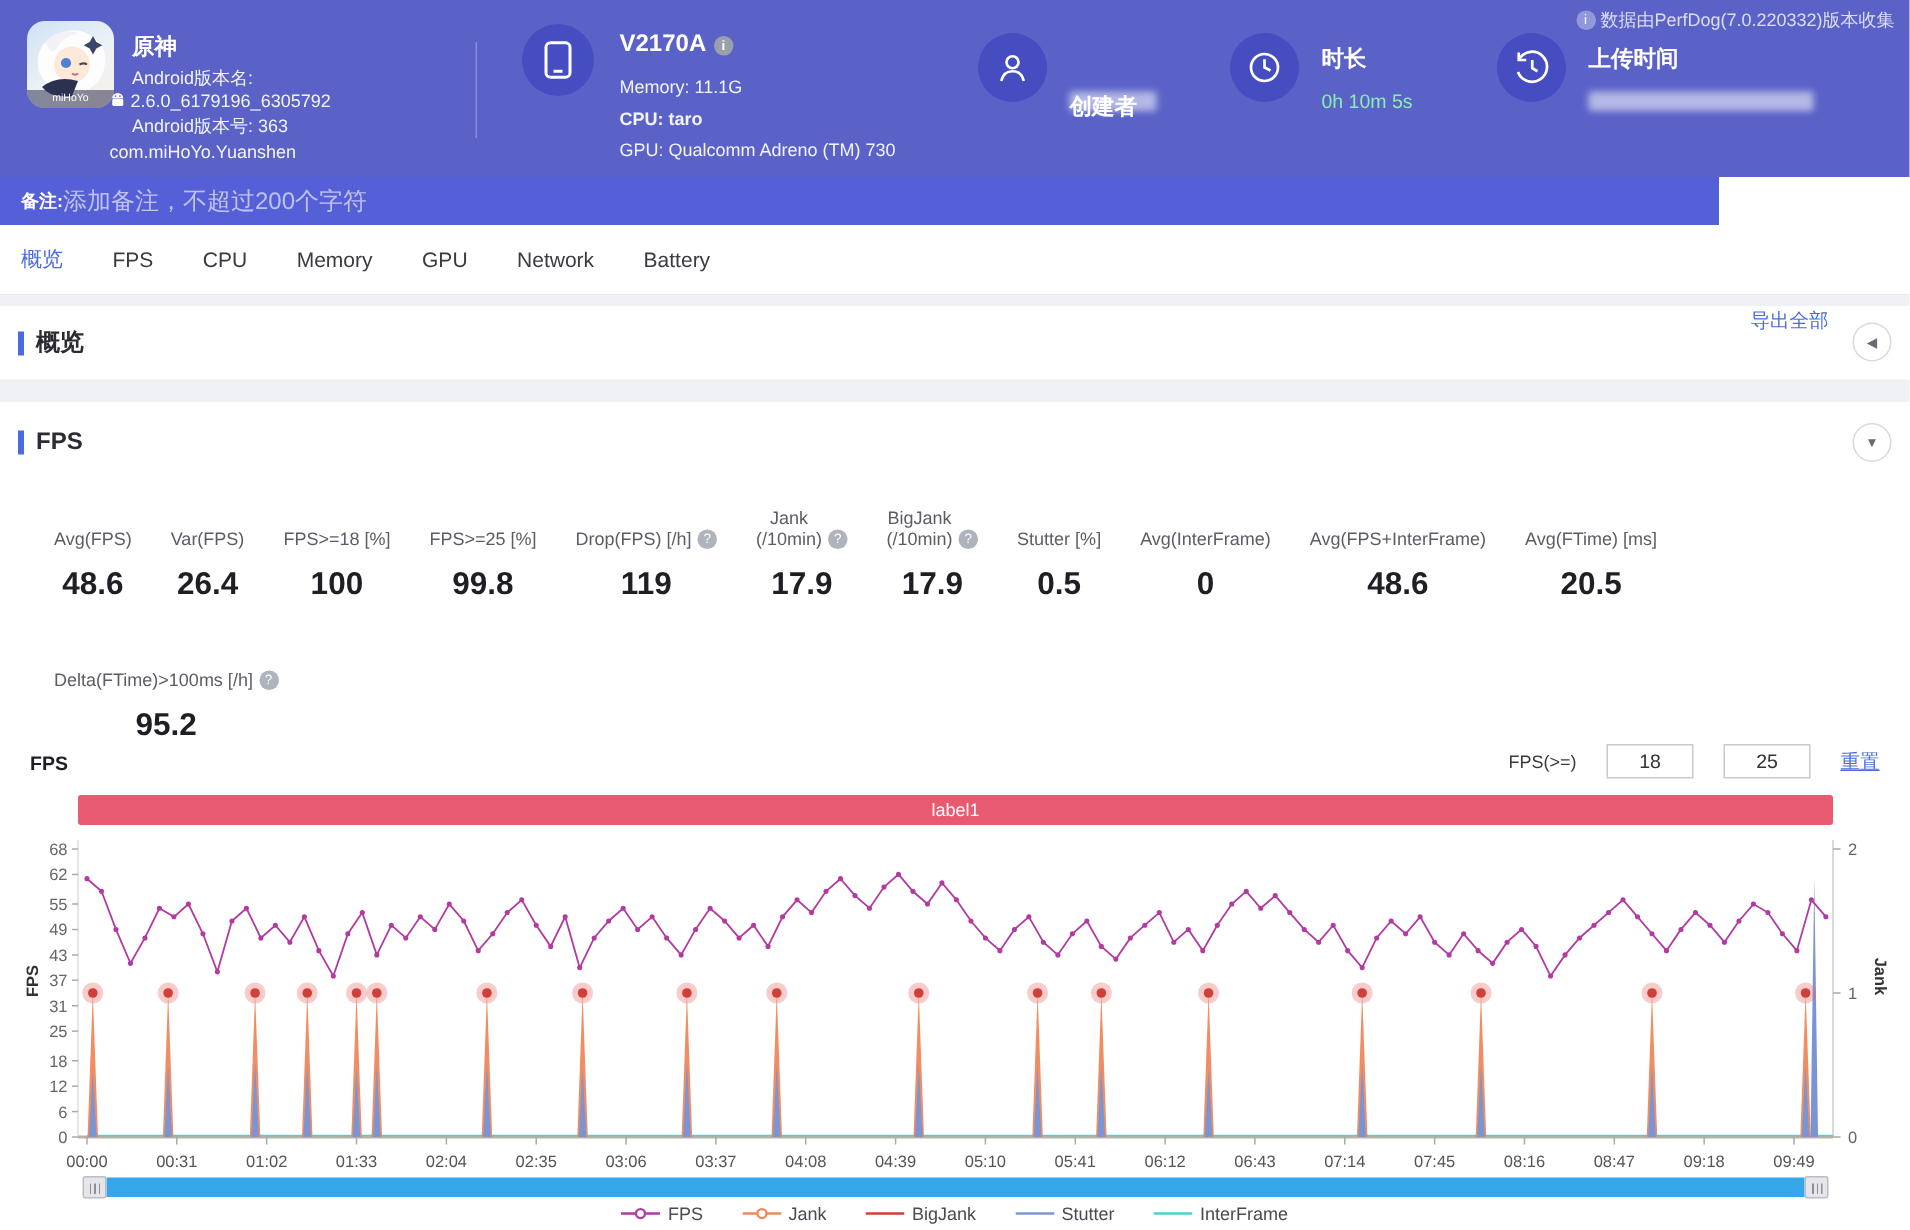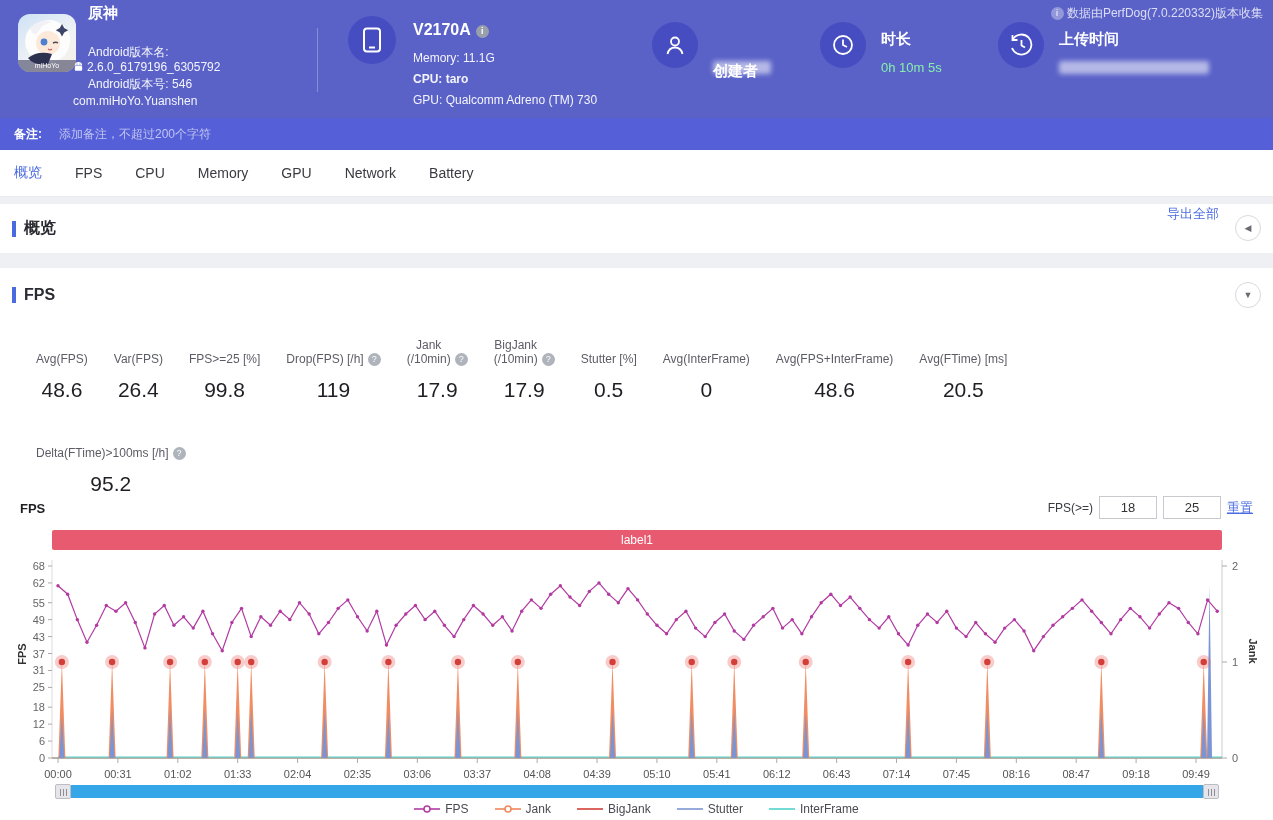--- a/index.html
+++ b/index.html
@@ -1,24 +1,24 @@
 <!DOCTYPE html>
 <html><head>
 <meta charset="utf-8">
 <style>
   * { margin:0; padding:0; box-sizing:border-box; }
   html,body { width:1273px; height:820px; overflow:hidden; background:#fff;
     font-family:"Liberation Sans","DejaVu Sans",sans-serif; }
 
   
   #header { position:absolute; left:0; top:0; width:1273px; height:118px; background:#5a62c8; }
-  #remarkbar { position:absolute; left:0; top:118px; width:1273px; height:32px; background:#5560d8;
+  #remarkbar { position:absolute; left:0; top:118px; width:1146px; height:32px; background:#5560d8;
     display:flex; align-items:center; padding-left:14px; }
   #remarkbar .lbl { color:#fff; font-size:12px; font-weight:bold; }
-  #remarkbar .ph { color:rgba(255,255,255,.62); font-size:12px; margin-left:17px;text-align:center; }
+  #remarkbar .ph { color:rgba(255,255,255,.62); font-size:16px; margin-left:0;text-align:center; }
 
   .app-icon { position:absolute; left:18px; top:14px; width:58px; height:58px; border-radius:12px;
     overflow:hidden; background:linear-gradient(145deg,#cfe2f6 0%,#eef2f5 55%,#f7efe6 100%); }
   .app-icon .cap { position:absolute; left:0; bottom:0; width:100%; height:12px;
     background:rgba(45,48,80,.55); color:#fff; font-size:7px; text-align:center; line-height:12px; }
   .htxt { position:absolute; color:#fff; }
   .game-title { font-size:15px; font-weight:bold; }
   .hline { font-size:12px; color:rgba(255,255,255,.93); }
   .hdivider { position:absolute; left:317px; top:28px; width:1px; height:64px; background:rgba(255,255,255,.28); }
   .hcircle { position:absolute; border-radius:50%; background:#464dc1; display:flex; align-items:center; justify-content:center; }
@@ -44,28 +44,28 @@
   .circ-btn { position:absolute; right:12px; width:26px; height:26px; border-radius:50%;
     border:1px solid #d9d9de; background:#fff; color:#6a6a72; font-size:9px;
     display:flex; align-items:center; justify-content:center; cursor:pointer; }
 
   
   #stats-row1 { position:absolute; left:0; top:334px; width:1273px; display:flex;
     gap:26px; padding:0 16px 0 36px; align-items:flex-end; }
   .stat { display:flex; flex-direction:column; align-items:center; }
   .stat .s-label { font-size:12px; color:#5c5c66; white-space:pre-line; text-align:center;
     min-height:32px; display:flex; align-items:flex-end; justify-content:center; }
-  .stat .s-value { font-size:21px; font-weight:normal; color:#1e1e24; margin-top:12px; }
+  .stat .s-value { font-size:21px; font-weight:bold; color:#1e1e24; margin-top:12px; }
   #stats-row2 { position:absolute; left:36px; top:428px; }
   .help-icon { display:inline-block; width:13px; height:13px; border-radius:50%; background:#aeb3bc;
     color:#fff; font-size:9px; line-height:13px; text-align:center; margin-left:4px; }
 
   
   #chart-title { position:absolute; left:20px; top:501px; font-size:13px; font-weight:bold; color:#1e1e24; }
-  #fps-filter { position:absolute; right:20px; top:496px; display:flex; align-items:center; gap:6px; }
+  #fps-filter { position:absolute; right:20px; top:496px; display:flex; align-items:center; gap:20px; }
   #fps-filter .f-label { font-size:12px; color:#3a3a42; }
   #fps-filter input { width:58px; height:23px; border:1px solid #c9c9ce; text-align:center;
     font-size:13px; color:#333; font-family:inherit; }
   #fps-filter .reset { font-size:13px; color:#4a6be0; text-decoration:underline; cursor:pointer; }
   #banner { position:absolute; left:52px; top:530px; width:1170px; height:20px; background:#e85a70;
     border-radius:2px; color:#fff; font-size:12px; text-align:center; line-height:20px; }
   #chart-wrap { position:absolute; left:0; top:552px; width:1273px; height:232px; }
   .axis-caption { position:absolute; width:40px; text-align:center; font-size:11px; font-weight:bold; color:#333; }
   #axis-fps { left:2px; top:648px; transform:rotate(-90deg); }
   #axis-jank { left:1233px; top:645px; transform:rotate(90deg); }
@@ -94,31 +94,31 @@
       <circle cx="30" cy="29" r="12" fill="#fde9da"></circle>
       <circle cx="26" cy="28" r="3.4" fill="#4f7fd0"></circle>
       <path d="M35 29 q3 -1.5 5 0" stroke="#4a4a55" stroke-width="1.4" fill="none"></path>
       <path d="M30 35 q2 1.6 4 0" stroke="#c96a6a" stroke-width="1.3" fill="none"></path>
       <path d="M12 14 Q22 4 34 8 Q24 10 20 18 Q16 24 12 14Z" fill="#f2f2f6"></path>
       <path d="M10 44 Q20 36 34 40 L30 50 Q16 52 10 44Z" fill="#2d3150"></path>
       <path d="M44 10 l2.2 4 4 2.2 -4 2.2 -2.2 4 -2.2 -4 -4 -2.2 4 -2.2Z" fill="#3c4668"></path>
     </svg>
     <div class="cap">miHoYo</div>
   </div>
-  <div class="htxt game-title" style="left:88px; top:4px;">原神</div>
+  <div class="htxt game-title" style="left:88px; top:22px;">原神</div>
   <div class="htxt hline" style="left:88px; top:44px;">Android版本名:</div>
   <div class="htxt hline" style="left:73px; top:60px;">
     <svg width="11" height="11" viewBox="0 0 12 12" style="vertical-align:-1px; margin-right:3px;">
       <path d="M2 5 a4 4 0 0 1 8 0 Z" fill="#fff"></path>
         <rect x="2" y="5.5" width="8" height="5" rx="1" fill="#fff"></rect>
       <circle cx="4.4" cy="3.4" r="0.6" fill="#5a62c8"></circle>
         <circle cx="7.6" cy="3.4" r="0.6" fill="#5a62c8"></circle>
     </svg><span>2.6.0_6179196_6305792</span>
   </div>
-  <div class="htxt hline" style="left:88px; top:76px;">Android版本号: 546</div>
+  <div class="htxt hline" style="left:88px; top:76px;">Android版本号: 363</div>
   <div class="htxt hline" style="left:73px; top:94px;text-align:right;">com.miHoYo.Yuanshen</div>
 
   <div class="hdivider"></div>
 
   <div class="hcircle" style="left:348px; top:16px; width:48px; height:48px;">
     <svg width="22" height="26" viewBox="0 0 22 26">
       <rect x="3" y="1.5" width="16" height="23" rx="3" stroke="#fff" stroke-width="2" fill="none"></rect>
       <line x1="8" y1="20.5" x2="14" y2="20.5" stroke="#fff" stroke-width="2"></line>
     </svg>
   </div>
@@ -198,20 +198,24 @@
   </div>
 
 <div id="stats-row1">
     <div class="stat">
       <div class="s-label"><span>Avg(FPS)</span></div>
       <div class="s-value">48.6</div>
     </div>
     <div class="stat">
       <div class="s-label"><span>Var(FPS)</span></div>
       <div class="s-value">26.4</div>
+    </div>
+    <div class="stat">
+      <div class="s-label"><span>FPS&gt;=18 [%]</span></div>
+      <div class="s-value">100</div>
     </div>
     <div class="stat">
       <div class="s-label"><span>FPS&gt;=25 [%]</span></div>
       <div class="s-value">99.8</div>
     </div>
     <div class="stat">
       <div class="s-label"><span>Drop(FPS) [/h]</span><span class="help-icon">?</span></div>
       <div class="s-value">119</div>
     </div>
     <div class="stat">

